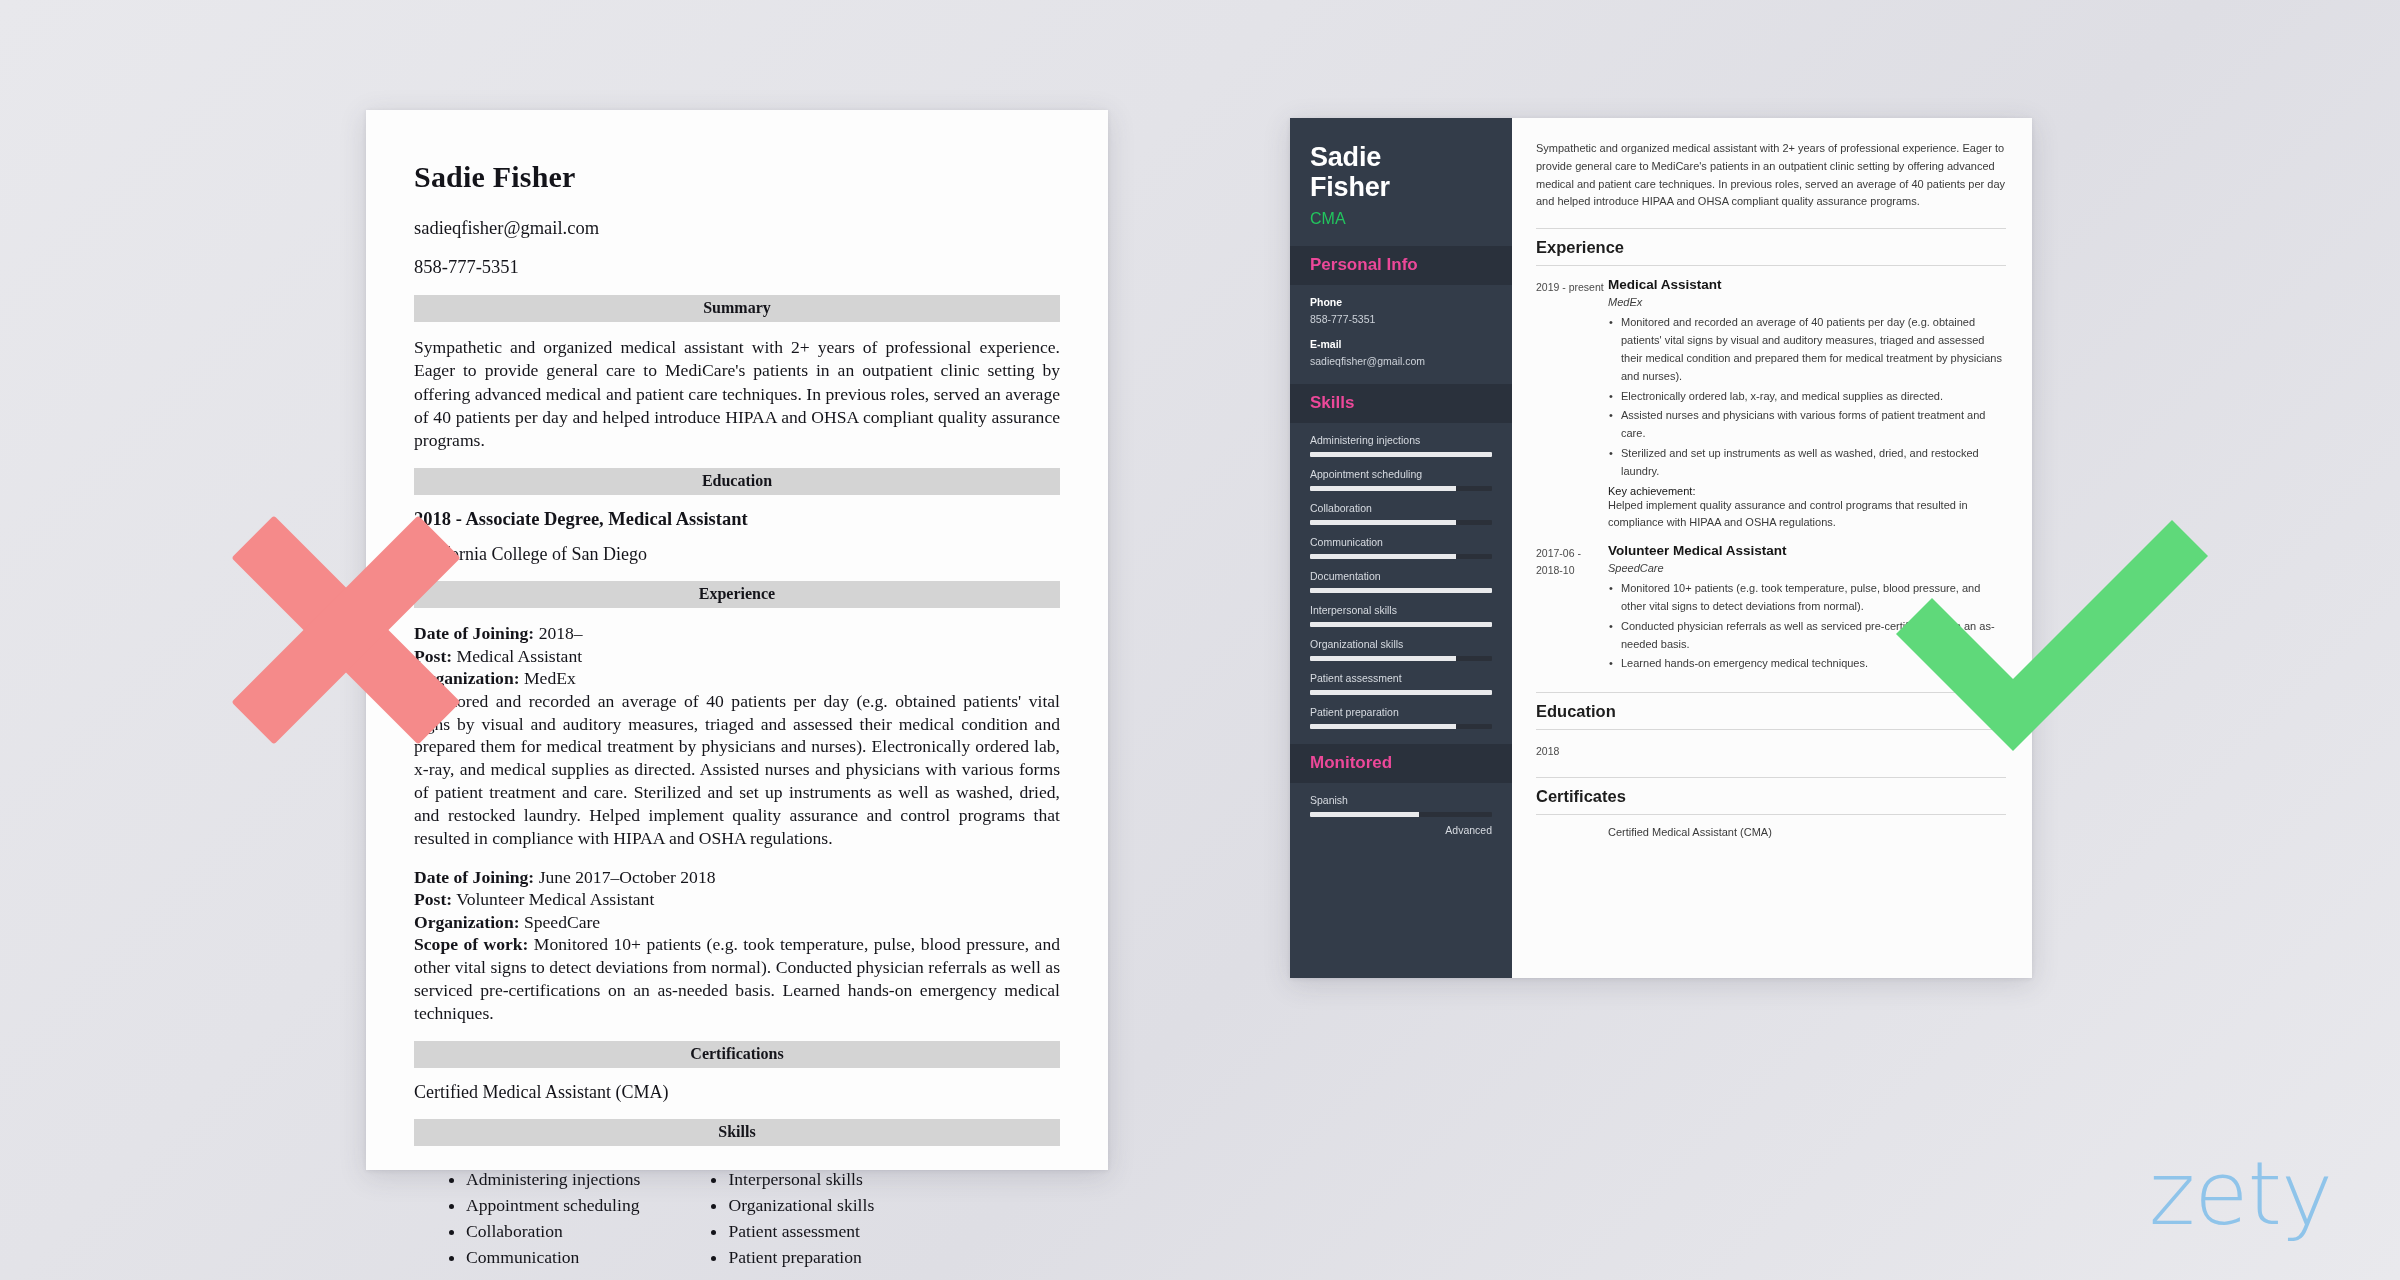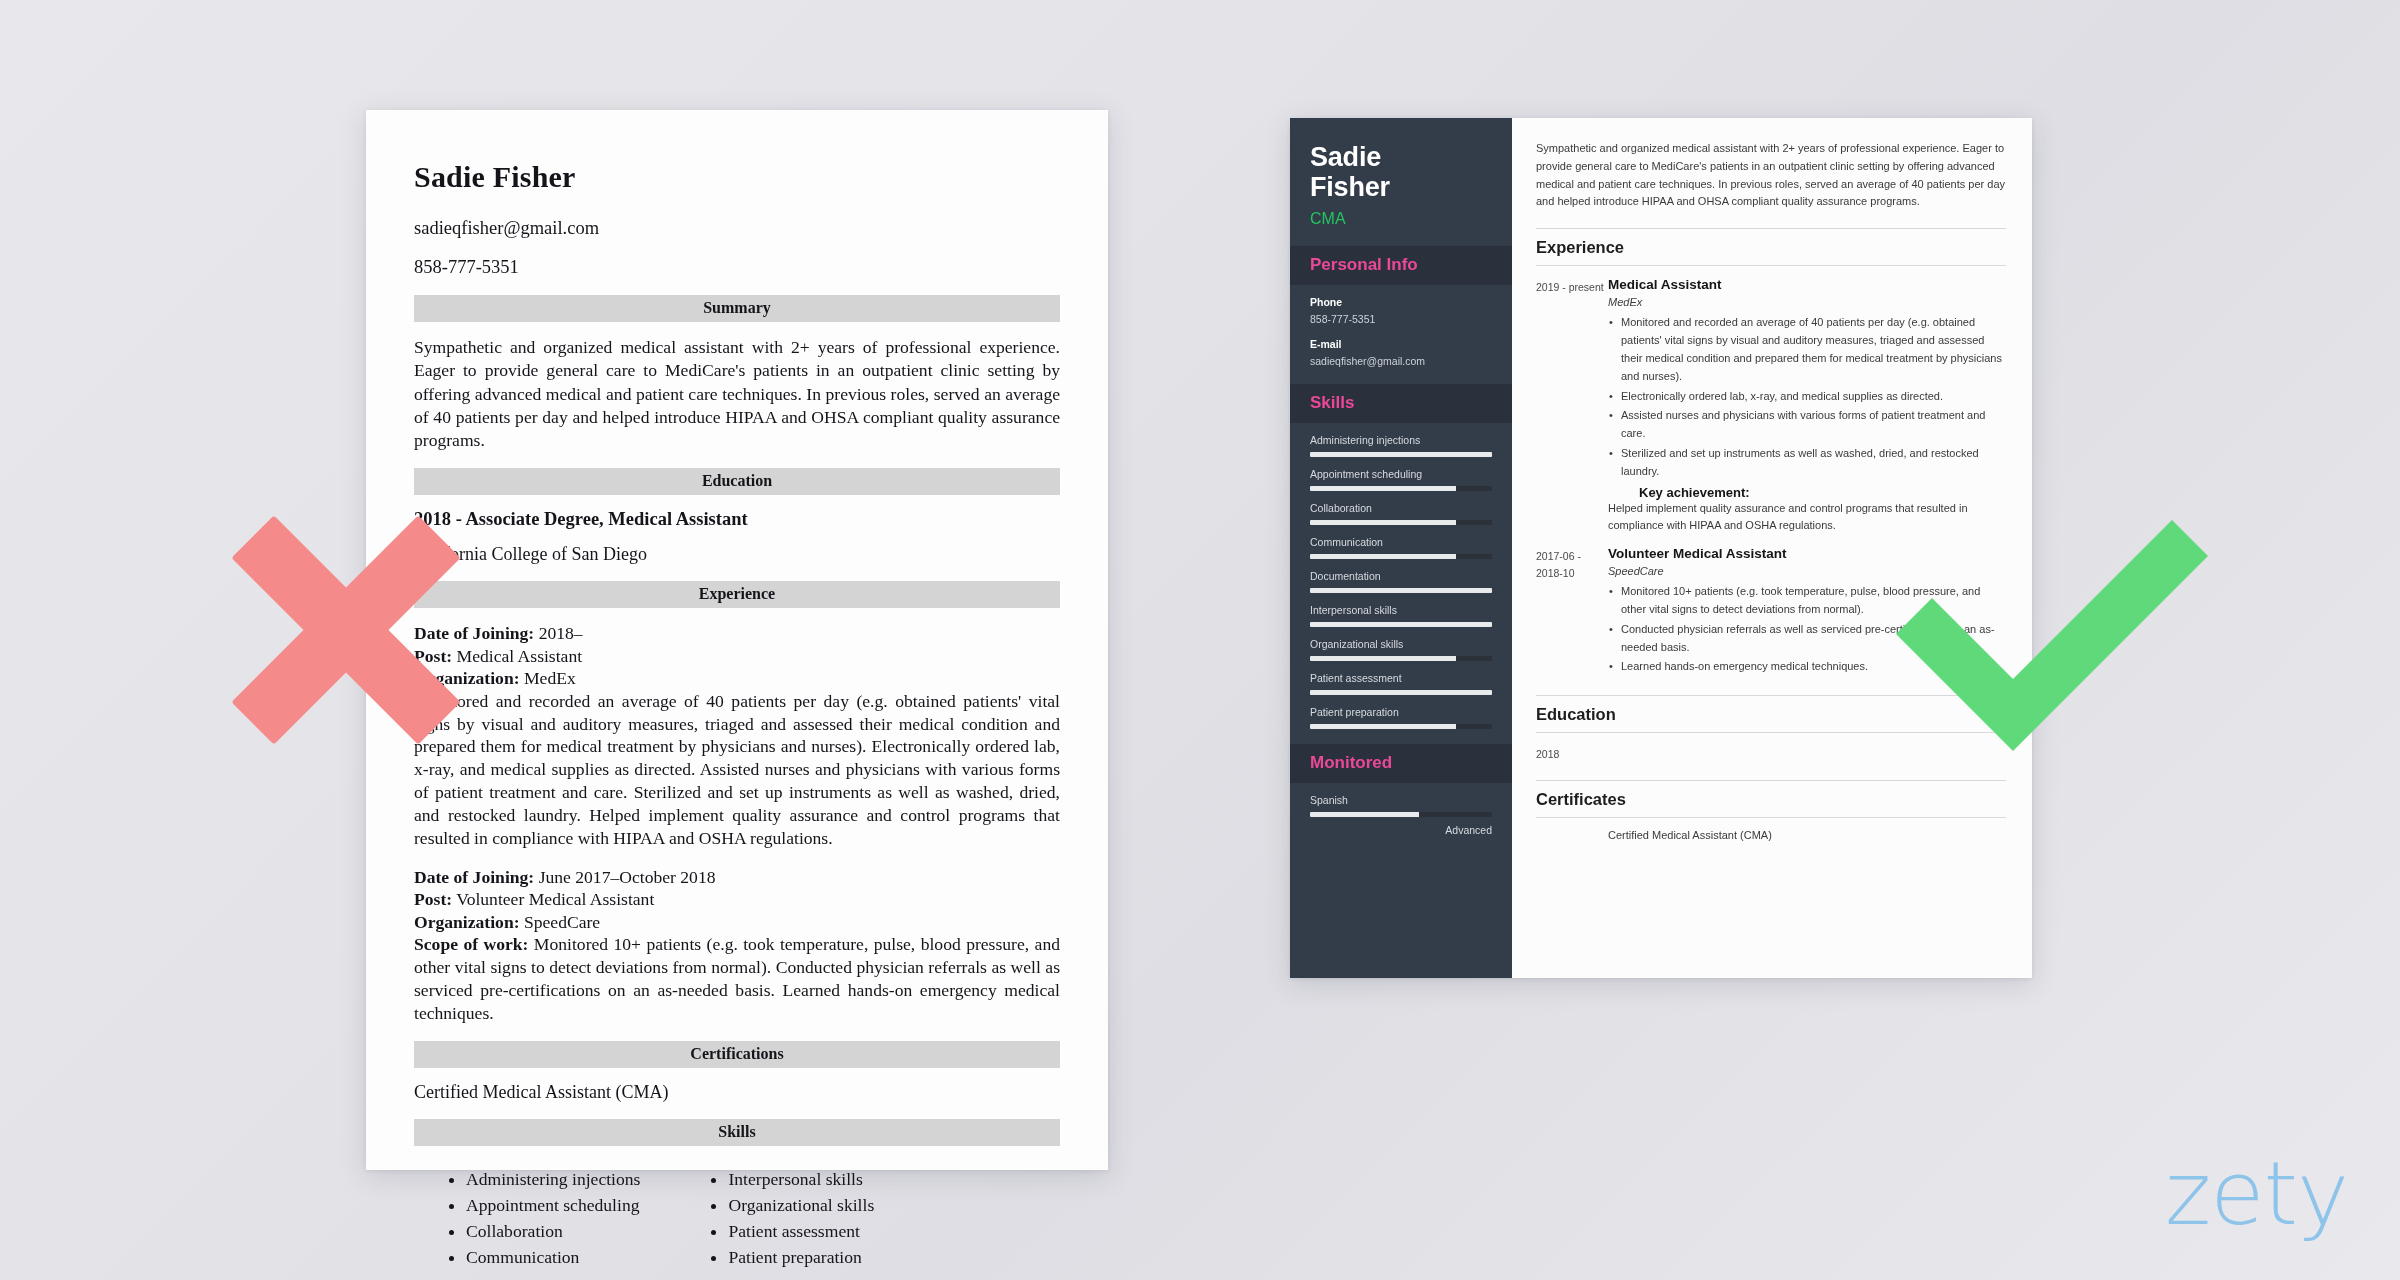--- a/index.html
+++ b/index.html
@@ -188,42 +188,41 @@
     position: relative;
     margin-bottom: 2px;
   }
   .g-bullets li::before {
     content: "\2022";
     position: absolute;
     left: 1px;
     top: 0;
   }
   .g-key {
-    font-size: 13px;
-    font-weight: bold;
+    font-size: 11px;
+    font-weight: normal;
     color: #151515;
     margin-top: 4px;
-    margin-left: 31px;
   }
   .g-keytext {
     font-size: 11px;
     line-height: 1.62;
     color: #3a3a3a;
   }
   .g-plain { font-size: 11px; color: #3a3a3a; padding-left: 0; }
 
   
   .mark { position: absolute; pointer-events: none; }
   .mark-x { left: 196px; top: 480px; width: 300px; height: 300px; }
   .mark-check { left: 1872px; top: 478px; width: 360px; height: 300px; }
 
   
   .logo {
     position: absolute;
-    right: 52px;
+    right: 68px;
     bottom: 42px;
     font-size: 88px;
     color: #8fc4ea;
     font-family: "DejaVu Sans", sans-serif;
     font-weight: 300;
     letter-spacing: -1px;
     line-height: 1;
     margin-top: 34px;
   }
 </style>

